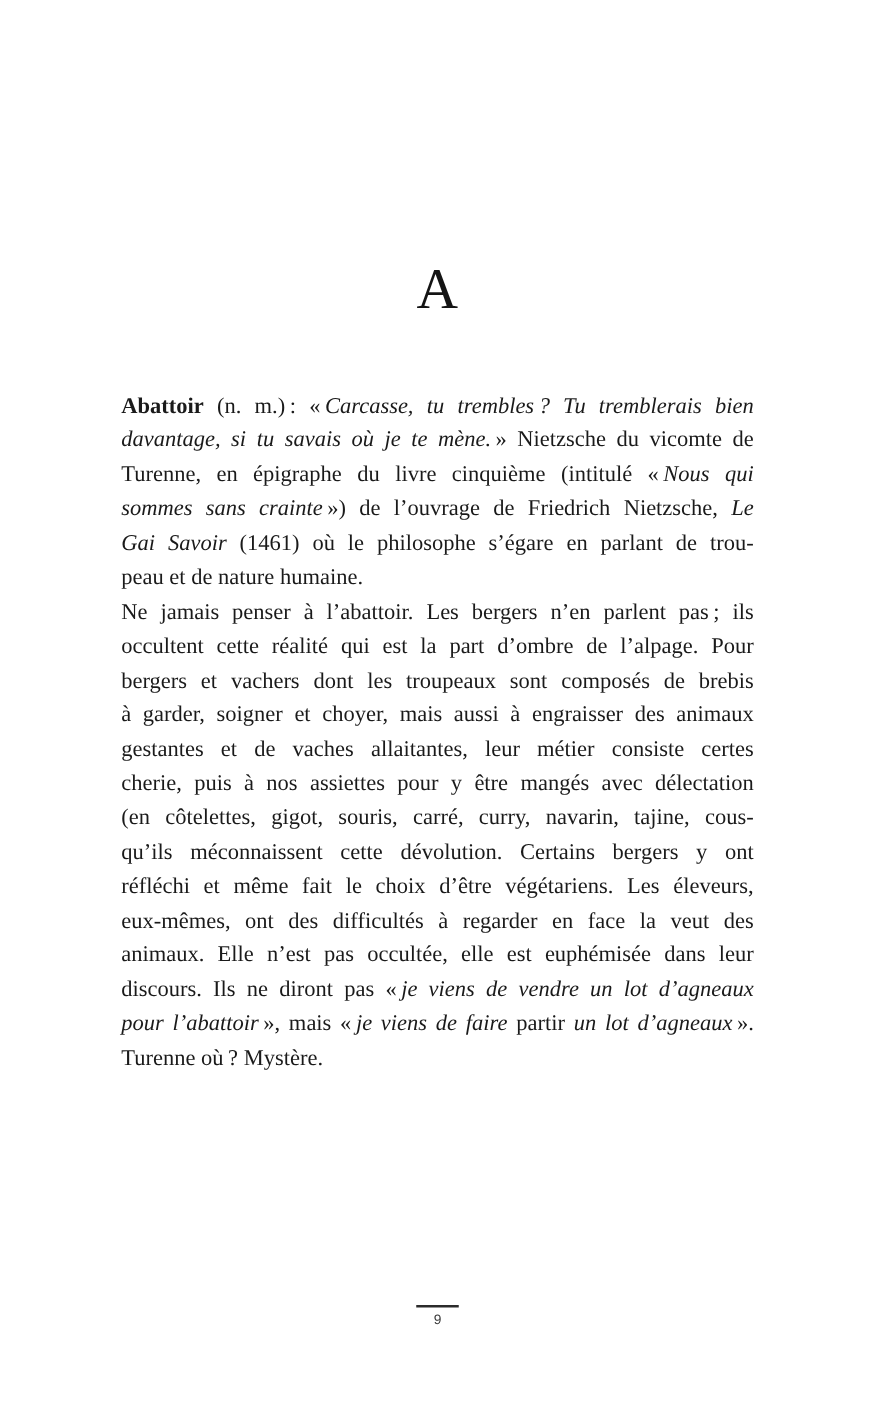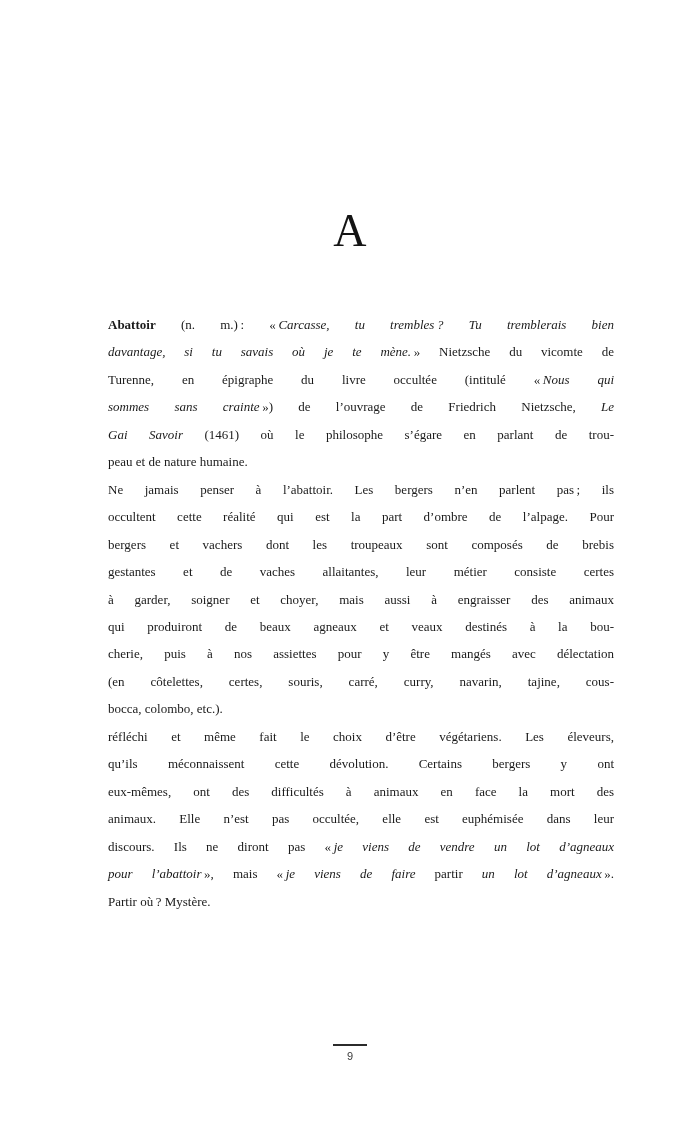--- a/index.html
+++ b/index.html
@@ -32,24 +32,24 @@
     font-size: 46px;
     line-height: 50px;
     font-weight: 400;
     color: #141414;
     letter-spacing: 0.5px;
   }
 
   
   .body-column {
     position: absolute;
-    left: 108px;
+    left: 97px;
     top: 311px;
     width: 506px;
-    font-size: 13px;
+    font-size: 18px;
     line-height: 27.45px;
   }
 
   .entry {
     margin: 0;
   }
 
   
   .ln {
     display: block;
@@ -92,40 +92,38 @@
 
 <div class="page">
 
   <div class="chapter-letter">A</div>
 
   <div class="body-column">
     <div class="entry">
       <div id="entry-lines">
           <span class="ln"><span class="bold">Abattoir</span><span> (n. m.) : « </span><span class="it">Carcasse, tu trembles ? Tu tremblerais bien</span></span>
           <span class="ln"><span class="it">davantage, si tu savais où je te mène. </span><span>» Nietzsche du vicomte de</span></span>
-          <span class="ln"><span>Turenne, en épigraphe du livre occultée (intitulé « </span><span class="it">Nous qui</span></span>
+          <span class="ln"><span>Turenne, en épigraphe du livre cinquième (intitulé « </span><span class="it">Nous qui</span></span>
           <span class="ln"><span class="it">sommes sans crainte </span><span>») de l’ouvrage de Friedrich Nietzsche, </span><span class="it">Le</span></span>
           <span class="ln"><span class="it">Gai Savoir</span><span> (1461) où le philosophe s’égare en parlant de trou-</span></span>
           <span class="ln last"><span>peau et de nature humaine.</span></span>
           <span class="ln"><span>Ne jamais penser à l’abattoir. Les bergers n’en parlent pas ; ils</span></span>
           <span class="ln"><span>occultent cette réalité qui est la part d’ombre de l’alpage. Pour</span></span>
           <span class="ln"><span>bergers et vachers dont les troupeaux sont composés de brebis</span></span>
+          <span class="ln"><span>à garder, soigner et choyer, mais aussi à engraisser des animaux</span></span>
           <span class="ln"><span>gestantes et de vaches allaitantes, leur métier consiste certes</span></span>
-          <span class="ln"><span>à garder, soigner et choyer, mais aussi à engraisser des animaux</span></span>
-          <span class="ln"><span>qui produiront de beaux agneaux et veaux destinés à la bou-</span></span>
           <span class="ln"><span>cherie, puis à nos assiettes pour y être mangés avec délectation</span></span>
-          <span class="ln"><span>(en côtelettes, certes, souris, carré, curry, navarin, tajine, cous-</span></span>
-          <span class="ln last"><span>bocca, colombo, etc.).</span></span>
+          <span class="ln"><span>(en côtelettes, gigot, souris, carré, curry, navarin, tajine, cous-</span></span>
+          <span class="ln"><span>qu’ils méconnaissent cette dévolution. Certains bergers y ont</span></span>
           <span class="ln"><span>réfléchi et même fait le choix d’être végétariens. Les éleveurs,</span></span>
-          <span class="ln"><span>qu’ils méconnaissent cette dévolution. Certains bergers y ont</span></span>
-          <span class="ln"><span>eux-mêmes, ont des difficultés à animaux en face la mort des</span></span>
+          <span class="ln"><span>eux-mêmes, ont des difficultés à regarder en face la veut des</span></span>
           <span class="ln"><span>animaux. Elle n’est pas occultée, elle est euphémisée dans leur</span></span>
           <span class="ln"><span>discours. Ils ne diront pas « </span><span class="it">je viens de vendre un lot d’agneaux</span></span>
           <span class="ln"><span class="it">pour l’abattoir </span><span>», mais « </span><span class="it">je viens de faire</span><span> partir </span><span class="it">un lot d’agneaux </span><span>».</span></span>
-          <span class="ln last"><span>Partir où ? Mystère.</span></span>
+          <span class="ln last"><span>Turenne où ? Mystère.</span></span>
         </div>
     </div>
   </div>
 
   <div class="folio">
     <div class="folio-rule"></div>
     <div class="folio-number">9</div>
   </div>
 
 </div>

